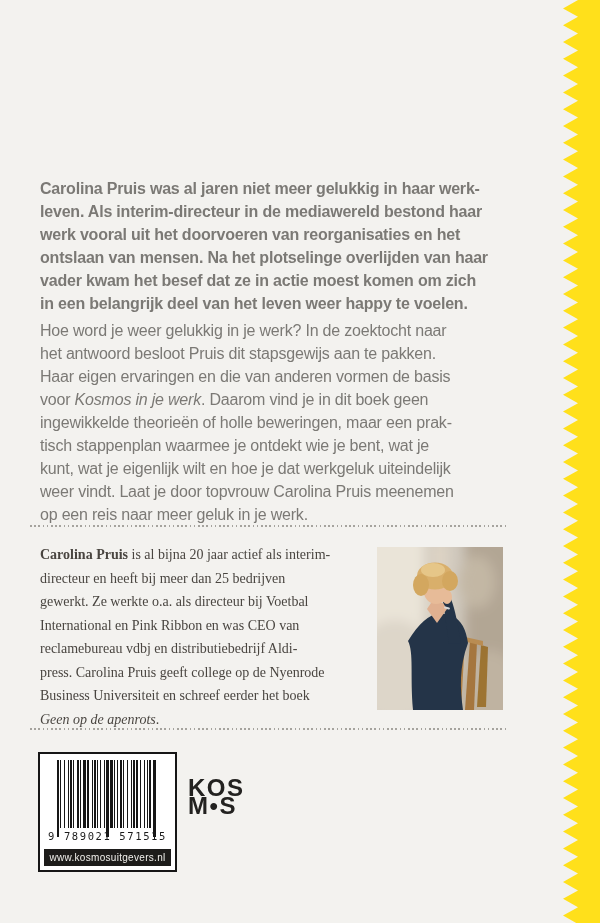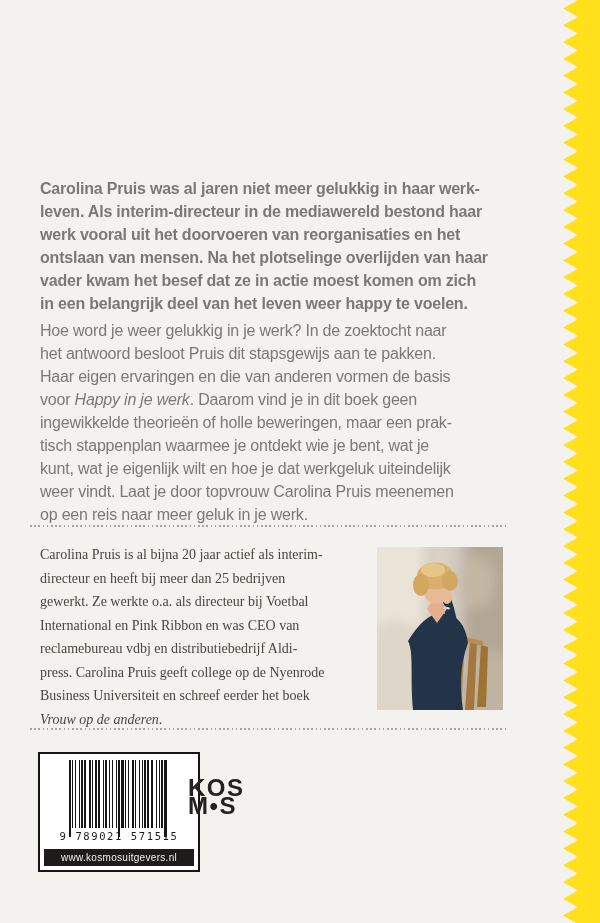--- a/index.html
+++ b/index.html
@@ -24,28 +24,28 @@
 
   
   .dotted{position:absolute;left:30px;width:478px;height:2px;
     background:repeating-linear-gradient(90deg,#a5a39e 0 1.6px,transparent 1.6px 4.2px);}
   .d1{top:525px;}
   .d2{top:728px;}
 
   
   .bio{position:absolute;left:40px;top:543px;width:335px;
     font:400 14px/23.5px "Liberation Serif",serif;color:#494540;white-space:pre;}
-  .bio strong{font-weight:400;}
+  .bio strong{font-weight:700;}
   .bio em{font-style:italic;}
 
   
   .photo{position:absolute;left:377px;top:547px;width:126px;height:163px;overflow:hidden;}
 
   
-  .barcode-box{position:absolute;left:38px;top:752px;width:162px;height:120px;
+  .barcode-box{position:absolute;left:38px;top:752px;width:139px;height:120px;
     box-sizing:border-box;background:#fff;border:2px solid #161616;
     display:flex;flex-direction:column;padding:4px;}
   .bars{display:flex;justify-content:center;align-items:flex-start;height:78px;margin-top:2px;}
   .bars span{flex:none;height:68px;}
   .bars span.guard{height:77px;}
   .isbn{margin-top:-8px;text-align:center;
     font:400 10.5px "DejaVu Sans Mono",monospace;letter-spacing:1.6px;color:#1b1b1b;}
   .urlstrip{margin-top:auto;background:#1d1c1a;color:#f1f0ec;height:17px;
     font:400 10px/17px "Liberation Sans",sans-serif;text-align:center;letter-spacing:.3px;}
 
@@ -66,37 +66,37 @@
   <p class="bodytext p1">Carolina Pruis was al jaren niet meer gelukkig in haar werk-
 leven. Als interim-directeur in de mediawereld bestond haar
 werk vooral uit het doorvoeren van reorganisaties en het
 ontslaan van mensen. Na het plotselinge overlijden van haar
 vader kwam het besef dat ze in actie moest komen om zich
 in een belangrijk deel van het leven weer happy te voelen.</p>
 
   <p class="bodytext p2"><span>Hoe word je weer gelukkig in je werk? In de zoektocht naar
 het antwoord besloot Pruis dit stapsgewijs aan te pakken.
 Haar eigen ervaringen en die van anderen vormen de basis
-voor </span><em>Happy in je werk</em><span>. Daarom vind je in dit boek geen
+voor </span><em>Kosmos in je werk</em><span>. Daarom vind je in dit boek geen
 ingewikkelde theorieën of holle beweringen, maar een prak-
 tisch stappenplan waarmee je ontdekt wie je bent, wat je
 kunt, wat je eigenlijk wilt en hoe je dat werkgeluk uiteindelijk
 weer vindt. Laat je door topvrouw Carolina Pruis meenemen
 op een reis naar meer geluk in je werk.</span></p>
 
   <div class="dotted d1"></div>
 
   <div class="bio"><strong>Carolina Pruis</strong><span> is al bijna 20 jaar actief als interim-
 directeur en heeft bij meer dan 25 bedrijven
 gewerkt. Ze werkte o.a. als directeur bij Voetbal
 International en Pink Ribbon en was CEO van
 reclamebureau vdbj en distributiebedrijf Aldi-
 press. Carolina Pruis geeft college op de Nyenrode
 Business Universiteit en schreef eerder het boek
-</span><em>Vrouw op de anderen</em><span>.</span></div>
+</span><em>Geen op de apenrots</em><span>.</span></div>
 
   <div class="photo">
     <svg width="126" height="163" viewBox="0 0 126 163" xmlns="http://www.w3.org/2000/svg">
       <defs>
         <filter id="blur" x="-30%" y="-30%" width="160%" height="160%">
             <feGaussianBlur stdDeviation="6"></feGaussianBlur>
           </filter>
         <clipPath id="ph">
             <rect width="126" height="163"></rect>
           </clipPath>

